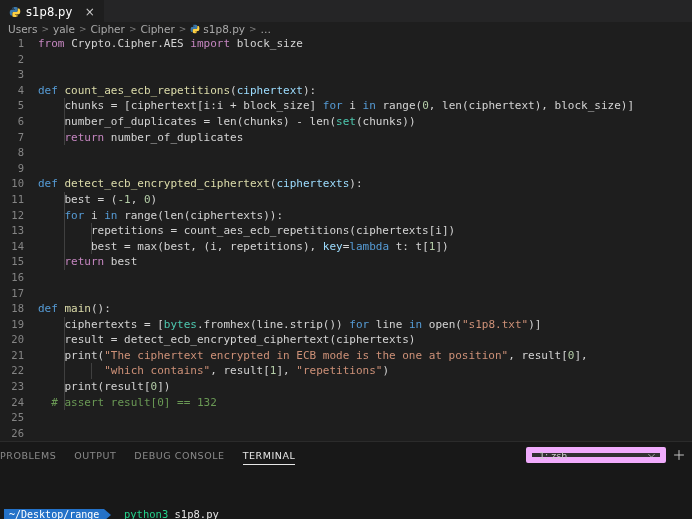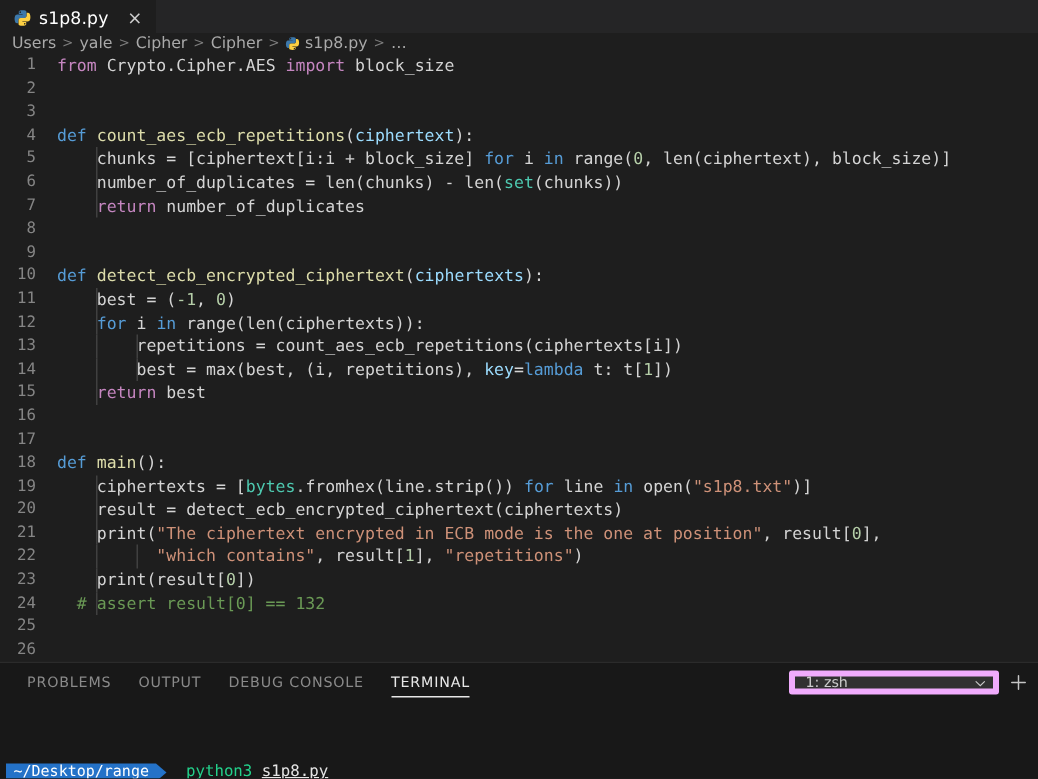--- a/index.html
+++ b/index.html
@@ -99,40 +99,40 @@
 
   
   .panel {
     flex: 0 0 78px; height: 78px; background: #181818;
     display: flex; flex-direction: column;
     border-top: 1px solid #2b2b2b;
   }
   .panel-header {
     height: 26px; flex: 0 0 26px;
     display: flex; align-items: center;
-    padding-left: 18px; padding-right: 4px;
+    padding-left: 0; padding-right: 4px;
     background: #181818;
   }
   .panel-tab {
     font-size: 9.5px; letter-spacing: 0.55px;
     color: #8a8a8a; margin-right: 18px; position: relative;
     height: 26px; display: flex; align-items: center;
     font-family: "DejaVu Sans", sans-serif;
   }
   .panel-tab.active { color: #e7e7e7; }
   .panel-tab.active::after {
     content: ""; position: absolute; left: 0; right: 0; bottom: 3px;
     height: 1px; background: #e7e7e7;
   }
   .panel-header-right {
     margin-left: auto; display: flex; align-items: center; gap: 6px; padding-right: 2px;
   }
   .term-select {
     width: 140px; height: 16px; background: #313131;
-    border: 4px solid #f0abfc; border-radius: 2px;
+    border: 6px solid #f0abfc; border-radius: 2px;
     display: flex; align-items: center; padding: 0 4px 0 7px;
     font-size: 9.5px; color: #cccccc;
     font-family: "DejaVu Sans", sans-serif;
   }
   .term-select .sel-label { flex: 1 1 auto; }
   .chev { width: 9px; height: 9px; display:block; }
   .plus-btn { width: 14px; height: 14px; display:flex; align-items:center; justify-content:center; }
 
   .terminal {
     flex: 1 1 auto; padding: 1px 0 0 4px;

